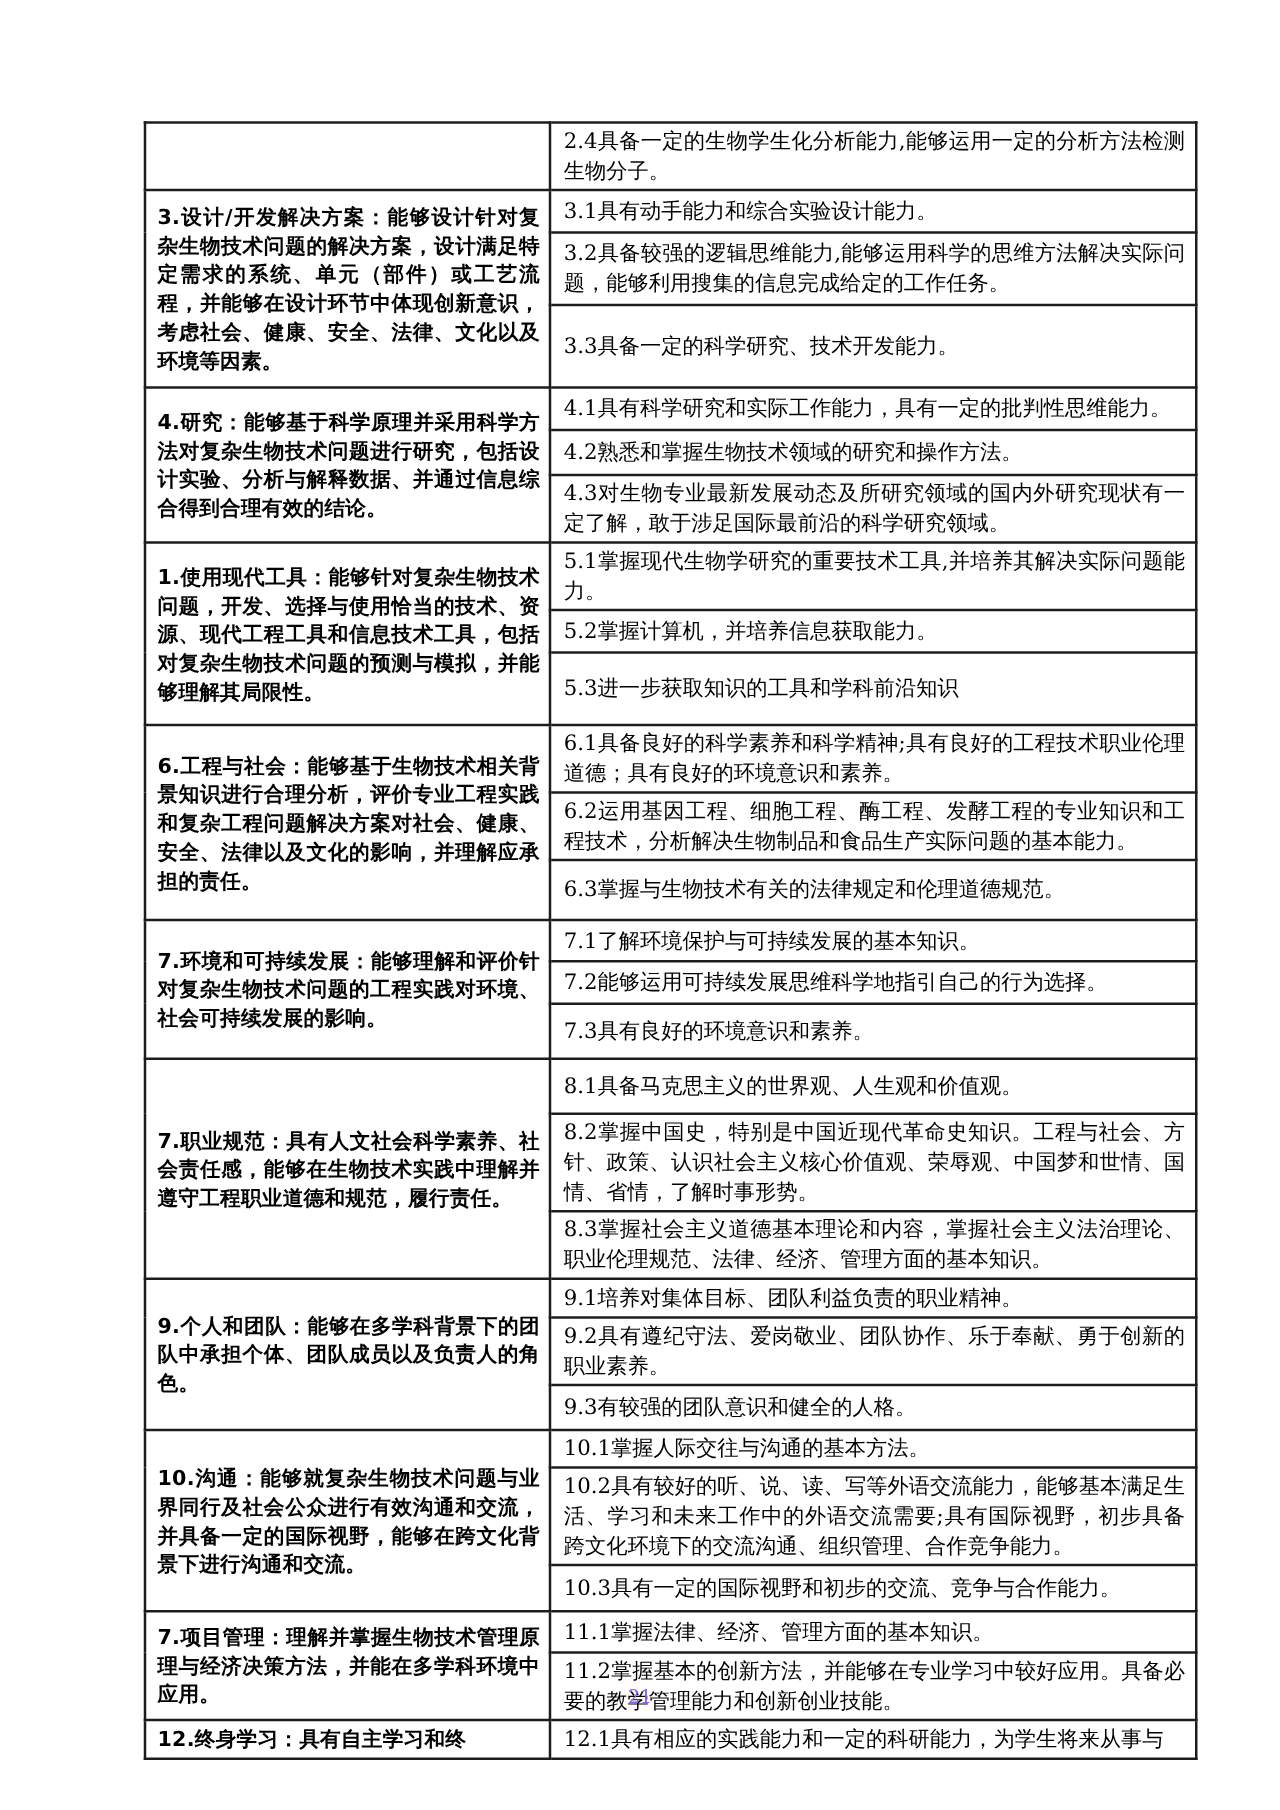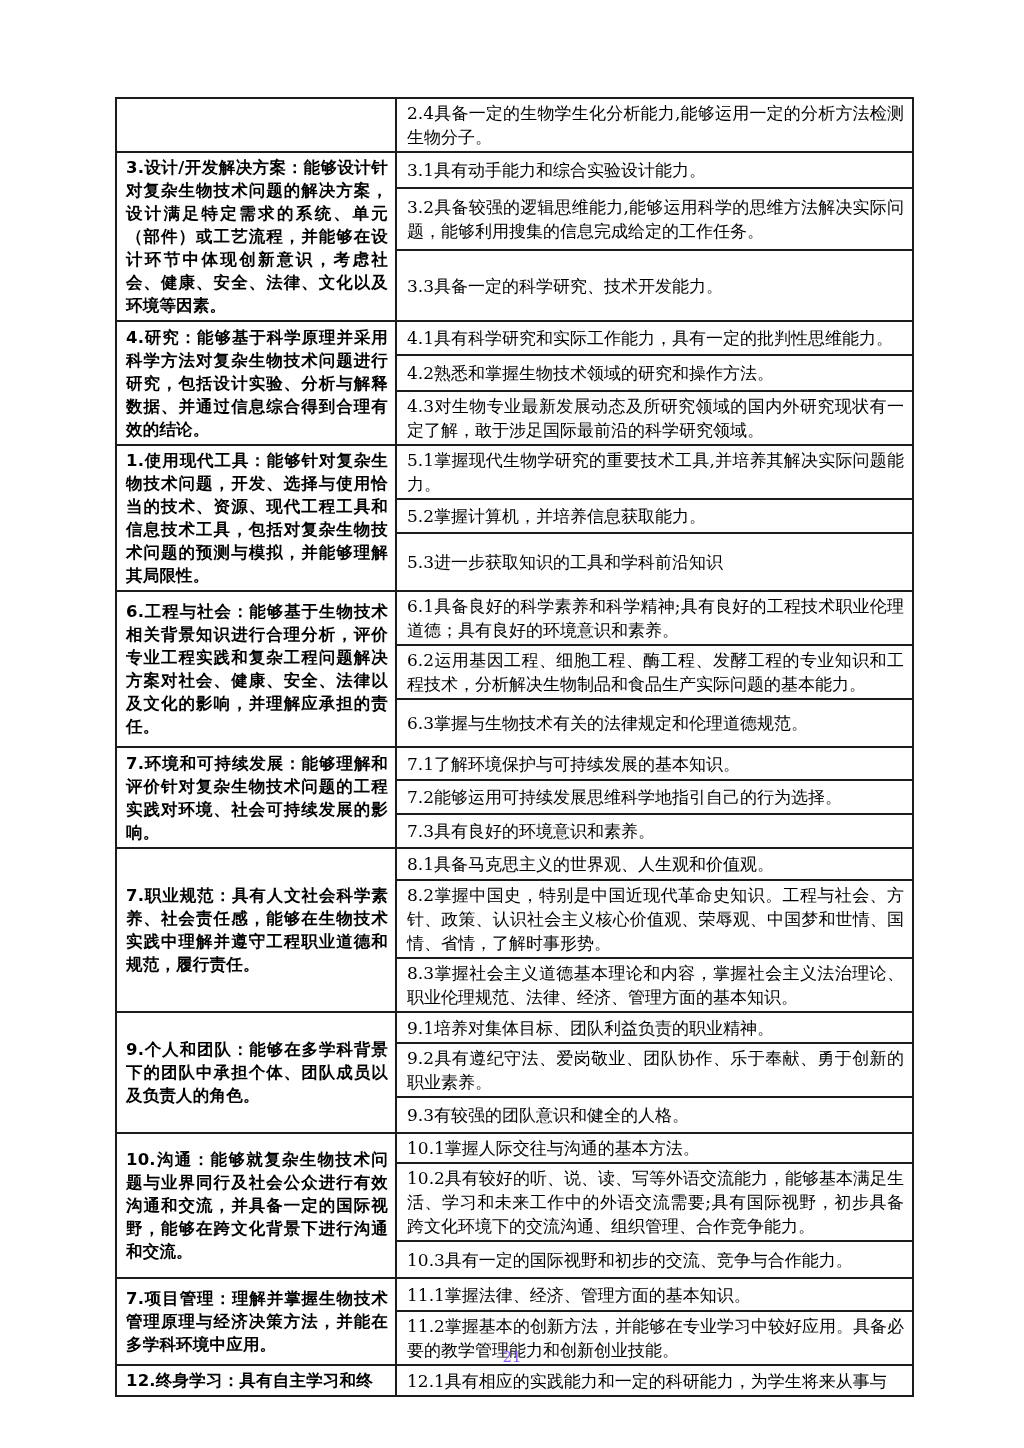--- a/index.html
+++ b/index.html
@@ -20,21 +20,21 @@
     table-layout: fixed;
   }
   .req-table td {
     border: 2px solid #1c1c1c;
     vertical-align: middle;
     font-size: 17px;
     word-break: break-all;
     text-align: justify;
   }
   .req-table td.left-cell {
-    width: 280px;
+    width: 324px;
     font-weight: bold;
     line-height: 23px;
     padding: 3px 7px 3px 9px;
     font-family: "DejaVu Sans", "Liberation Sans", sans-serif;
     font-size: 16.5px;
     letter-spacing: 0.2px;
   }
   .req-table td.sub-cell {
     width: 517px;
     font-weight: normal;
@@ -108,26 +108,26 @@
       </tr>
 
       <tr>
         <td class="left-cell" rowspan="3">7.环境和可持续发展：能够理解和评价针对复杂生物技术问题的工程实践对环境、社会可持续发展的影响。</td>
         <td class="sub-cell" style="height:33px">7.1了解环境保护与可持续发展的基本知识。</td>
       </tr>
       <tr>
         <td class="sub-cell" style="height:34px">7.2能够运用可持续发展思维科学地指引自己的行为选择。</td>
       </tr>
       <tr>
-        <td class="sub-cell" style="height:34px">7.3具有良好的环境意识和素养。</td>
+        <td class="sub-cell" style="height:44px">7.3具有良好的环境意识和素养。</td>
       </tr>
 
       <tr>
         <td class="left-cell" rowspan="3">7.职业规范：具有人文社会科学素养、社会责任感，能够在生物技术实践中理解并遵守工程职业道德和规范，履行责任。</td>
-        <td class="sub-cell" style="height:32px">8.1具备马克思主义的世界观、人生观和价值观。</td>
+        <td class="sub-cell" style="height:44px">8.1具备马克思主义的世界观、人生观和价值观。</td>
       </tr>
       <tr>
         <td class="sub-cell" style="height:72px">8.2掌握中国史，特别是中国近现代革命史知识。工程与社会、方针、政策、认识社会主义核心价值观、荣辱观、中国梦和世情、国情、省情，了解时事形势。</td>
       </tr>
       <tr>
         <td class="sub-cell" style="height:50px">8.3掌握社会主义道德基本理论和内容，掌握社会主义法治理论、职业伦理规范、法律、经济、管理方面的基本知识。</td>
       </tr>
 
       <tr>
         <td class="left-cell" rowspan="3">9.个人和团队：能够在多学科背景下的团队中承担个体、团队成员以及负责人的角色。</td>

